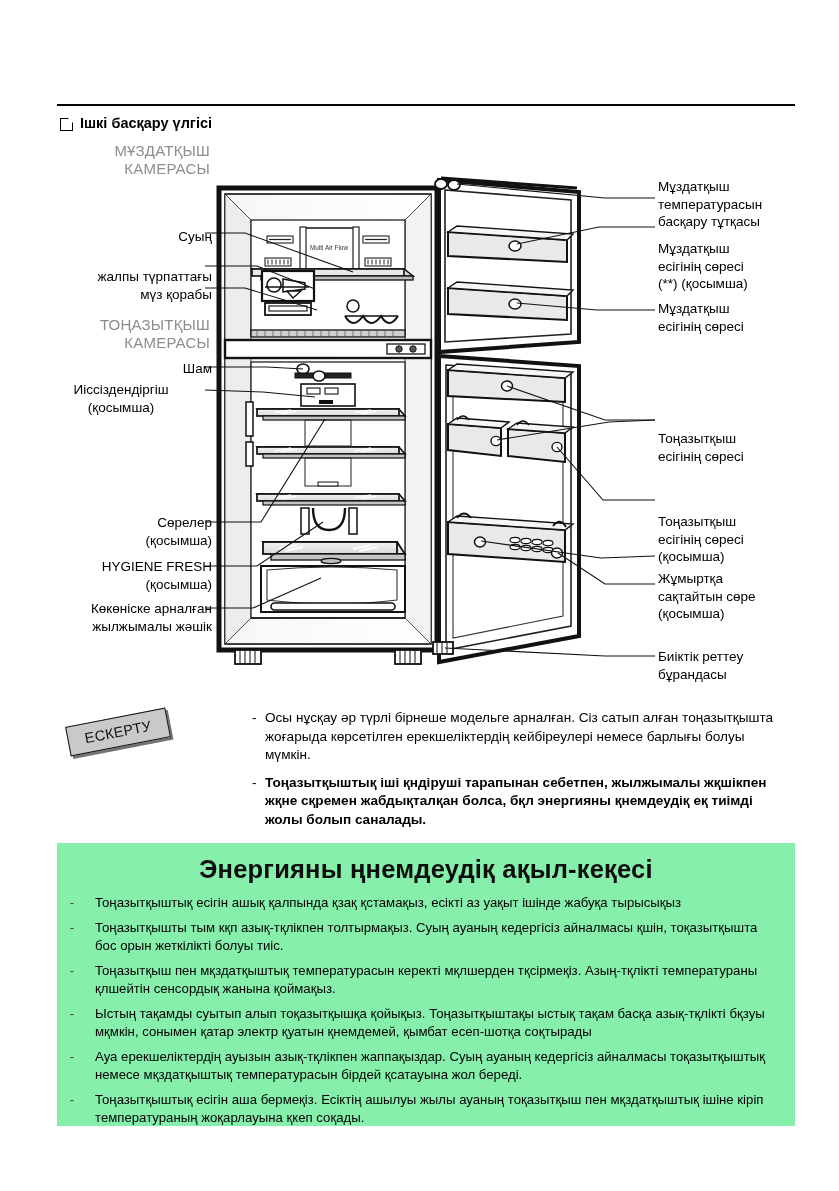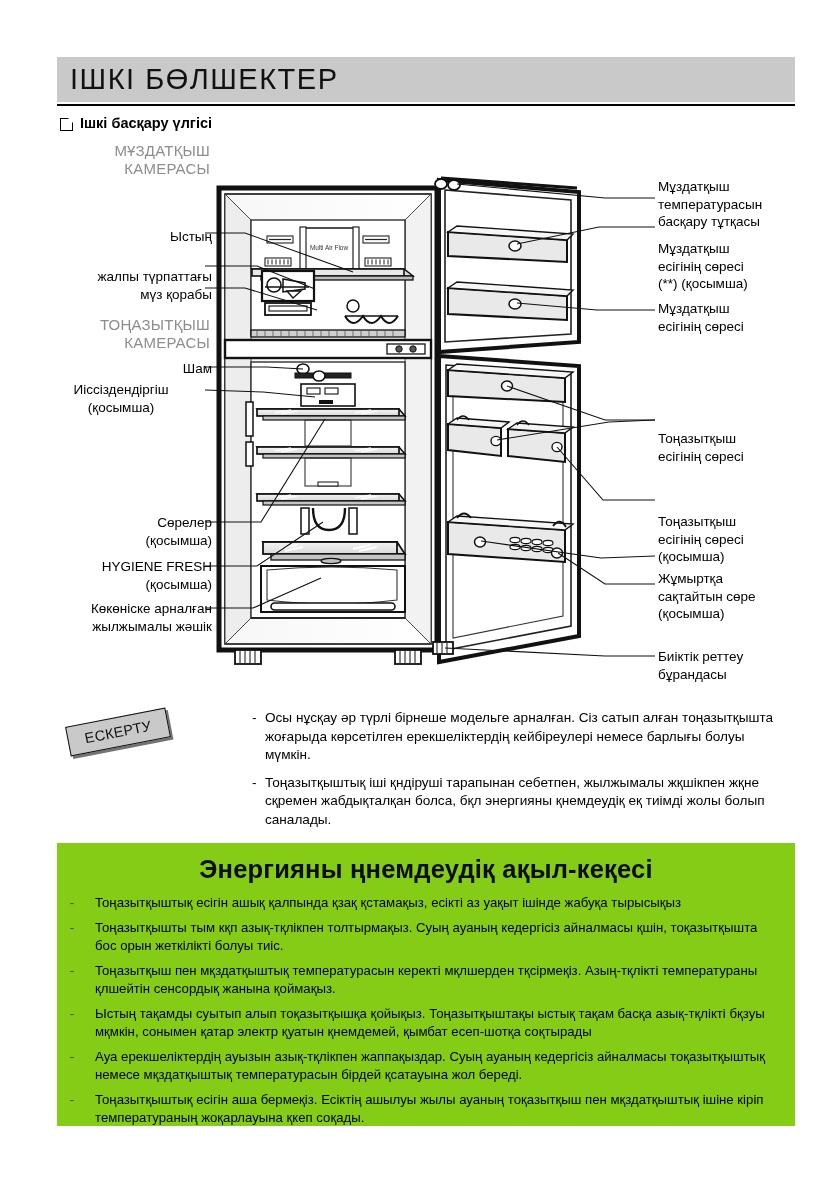--- a/index.html
+++ b/index.html
@@ -164,30 +164,30 @@
     display: flex;
     margin-bottom: 9px;
     font-size: 13.6px;
     line-height: 18.5px;
   }
   .note-dash {
     width: 13px;
     flex: 0 0 13px;
   }
   .note-text { flex: 1; }
-  .note-text.bold { font-weight: normal; }
+  .note-text.bold { font-weight: bold; }
 
   
   .energy-panel {
     position: absolute;
     left: 57px;
     top: 843px;
     width: 738px;
     height: 283px;
-    background: #84cc16;
+    background: #86efac;
   }
   .energy-title {
     text-align: center;
     font-size: 25.5px;
     font-weight: bold;
     padding-top: 12px;
     letter-spacing: 0.2px;
     color: #0d0d0d;
   }
   .energy-list {
@@ -206,40 +206,37 @@
     text-align: center;
     color: #444;
   }
   .energy-text { flex: 1; margin-left: 16px; }
 </style>
 </head>
 <body>
 
 <div class="page">
 
-  <div class="header-bar">
-    <div class="header-title">ІШКІ БӨЛШЕКТЕР</div>
-  </div>
   <div class="header-rule"></div>
 
   <div class="subhead">
     <span class="subhead-marker"></span>
     <span class="subhead-text">Ішкі басқару үлгісі</span>
   </div>
 
   <div class="grey-caps" id="lbl-freezer-compartment">
     <div>МҰЗДАТҚЫШ</div>
     <div>КАМЕРАСЫ</div>
   </div>
   <div class="grey-caps" id="lbl-fridge-compartment">
     <div>ТОҢАЗЫТҚЫШ</div>
     <div>КАМЕРАСЫ</div>
   </div>
 
-  <div class="callout right-al" id="lbl-shelf" style="white-space:pre-line">Ыстың</div>
+  <div class="callout right-al" id="lbl-shelf" style="white-space:pre-line">Суың</div>
   <div class="callout right-al" id="lbl-icebox" style="white-space:pre-line">жалпы түрпаттағы
 мүз қорабы</div>
   <div class="callout right-al" id="lbl-lamp" style="white-space:pre-line">Шам</div>
   <div class="callout right-al" id="lbl-deodorizer" style="white-space:pre-line">Иіссіздендіргіш
 (қосымша)</div>
   <div class="callout right-al" id="lbl-shelves" style="white-space:pre-line">Сөрелер
 (қосымша)</div>
   <div class="callout right-al" id="lbl-hygiene" style="white-space:pre-line">HYGIENE FRESH
 (қосымша)</div>
   <div class="callout right-al" id="lbl-veg-drawer" style="white-space:pre-line">Көкөніске арналған

